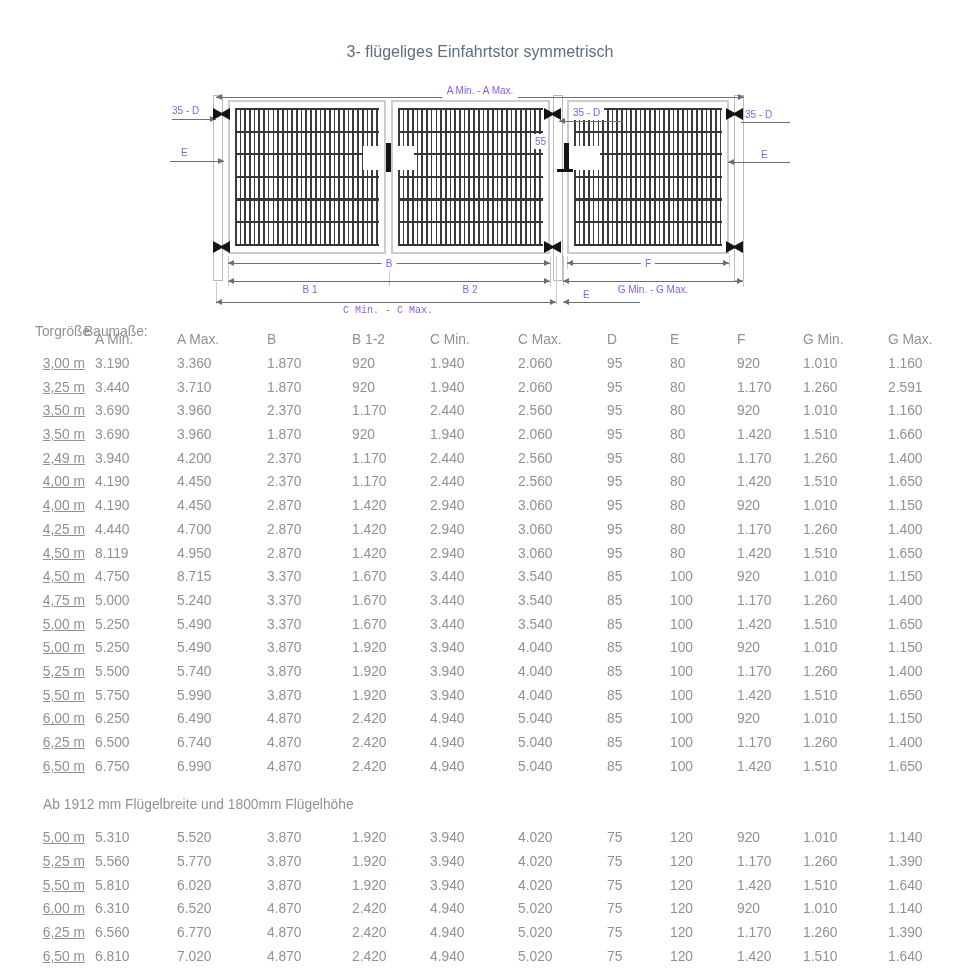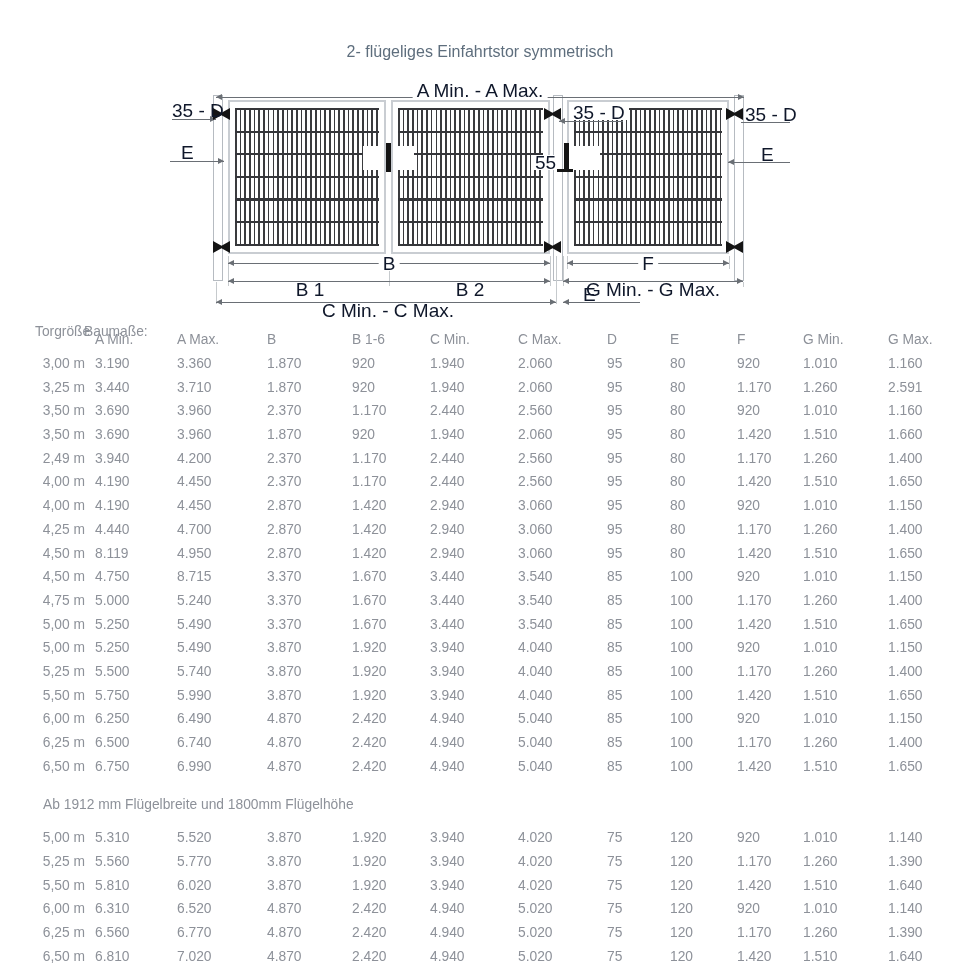--- a/index.html
+++ b/index.html
@@ -20,41 +20,41 @@
   .lockbox{position:absolute;background:#fff;z-index:2;}
   .rod{position:absolute;background:#141414;z-index:3;}
   .hinge{position:absolute;width:17px;height:12px;background:#141414;z-index:4;
          clip-path:polygon(0 0,50% 40%,100% 0,100% 100%,50% 60%,0 100%);}
   .dim{position:absolute;height:0;border-top:1px solid #6a6f75;z-index:2;}
   .dim.ab::before,.dim.al::before{content:"";position:absolute;left:0;top:-4px;width:0;height:0;
          border-top:3.5px solid transparent;border-bottom:3.5px solid transparent;border-right:6.5px solid #6a6f75;}
   .dim.ab::after,.dim.ar::after{content:"";position:absolute;right:0;top:-4px;width:0;height:0;
          border-top:3.5px solid transparent;border-bottom:3.5px solid transparent;border-left:6.5px solid #6a6f75;}
   .ext{position:absolute;width:1px;background:#c6cacd;z-index:1;}
-  .dlabel{position:absolute;font-size:19px;line-height:15px;color:#0f172a;white-space:nowrap;z-index:5;}
+  .dlabel{position:absolute;font-size:10px;line-height:15px;color:#8b5cf6;white-space:nowrap;z-index:5;}
   .dlabel.bg{background:#fff;padding:0 4px;}
   .center{transform:translateX(-50%);}
 
   
   #table-area{position:absolute;left:35px;top:328px;width:925px;}
   .trow{display:grid;grid-template-columns:50px 92px 90px 85px 78px 88px 89px 63px 67px 66px 85px 72px;
         height:23.7px;align-items:center;}
   .tcell{font-size:13.8px;color:#8d9199;white-space:nowrap;}
-  .tcell.c0{text-align:right;}
+  .tcell.c0{text-align:right;text-decoration:underline;}
   .tcell.c1{padding-left:10px;box-sizing:border-box;}
   .group-header{position:absolute;font-size:13.8px;color:#8d9199;white-space:nowrap;}
   #table-note{position:absolute;left:43px;top:797px;font-size:13.8px;color:#8d9199;white-space:nowrap;}
   #tbody2{position:absolute;left:35px;top:826px;width:925px;}
 </style>
 </head>
 <body>
 
 <div id="page">
 
-  <div class="title-line" style="top:42px;">2- flügeliges Einfahrtstor symmetrisch</div>
+  <div class="title-line" style="top:42px;">3- flügeliges Einfahrtstor symmetrisch</div>
 
   <div>
 
     <div class="dim ab" style="left:216px;top:97px;width:528px;"></div>
     <div class="dlabel bg center" style="left:480px;top:83px;">A Min. - A Max.</div>
 
     <div class="post" style="left:213px;"></div>
     <div class="post" style="left:553px;"></div>
     <div class="post" style="left:734px;"></div>
 
@@ -87,21 +87,21 @@
     <div class="dlabel bg" style="left:569px;top:105px;">35 - D</div>
     <div class="dim al" style="left:559px;top:121px;width:64px;"></div>
     <div class="dlabel" style="left:745px;top:107px;">35 - D</div>
     <div class="dim" style="left:741px;top:122px;width:49px;"></div>
 
     <div class="dlabel" style="left:181px;top:145px;">E</div>
     <div class="dim ar" style="left:170px;top:161px;width:54px;"></div>
     <div class="dlabel" style="left:761px;top:147px;">E</div>
     <div class="dim al" style="left:728px;top:162px;width:62px;"></div>
 
-    <div class="dlabel bg" style="left:534px;top:155px;padding:0 1px;">55</div>
+    <div class="dlabel bg" style="left:534px;top:134px;padding:0 1px;">55</div>
 
     <div class="ext" style="left:216px;top:282px;height:22px;"></div>
     <div class="ext" style="left:228px;top:256px;height:30px;"></div>
     <div class="ext" style="left:389px;top:256px;height:30px;"></div>
     <div class="ext" style="left:550px;top:256px;height:30px;"></div>
     <div class="ext" style="left:556px;top:256px;height:48px;"></div>
     <div class="ext" style="left:563px;top:256px;height:30px;"></div>
     <div class="ext" style="left:567px;top:256px;height:13px;"></div>
     <div class="ext" style="left:729px;top:256px;height:13px;"></div>
     <div class="ext" style="left:743px;top:282px;height:5px;"></div>
@@ -111,36 +111,36 @@
     <div class="dim ab" style="left:567px;top:263px;width:162px;"></div>
     <div class="dlabel bg center" style="left:648px;top:256px;">F</div>
 
     <div class="dim ab" style="left:228px;top:281px;width:322px;"></div>
     <div class="dlabel center" style="left:310px;top:282px;">B 1</div>
     <div class="dlabel center" style="left:470px;top:282px;">B 2</div>
     <div class="dim ab" style="left:563px;top:281px;width:180px;"></div>
     <div class="dlabel bg center" style="left:653px;top:282px;">G Min. - G Max.</div>
 
     <div class="dim ab" style="left:216px;top:302px;width:340px;"></div>
-    <div class="dlabel bg center" style="left:388px;top:303px;">C Min. - C Max.</div>
+    <div class="dlabel bg center" style="left:388px;top:303px;font-family:Liberation Mono, monospace;">C Min. - C Max.</div>
     <div class="dim al" style="left:563px;top:302px;width:77px;"></div>
     <div class="dlabel" style="left:583px;top:287px;">E</div>
   </div>
 
   <div class="group-header" style="left:35px;top:324px;text-align:right;">Torgröße</div>
   <div class="group-header" style="left:84px;top:324px;">Baumaße:</div>
 
   <div id="table-area">
     <div id="thead-row">
         <div class="trow">
           <div class="tcell c0"></div>
           <div class="tcell c1">A Min.</div>
           <div class="tcell c2">A Max.</div>
           <div class="tcell c3">B</div>
-          <div class="tcell c4">B 1-6</div>
+          <div class="tcell c4">B 1-2</div>
           <div class="tcell c5">C Min.</div>
           <div class="tcell c6">C Max.</div>
           <div class="tcell c7">D</div>
           <div class="tcell c8">E</div>
           <div class="tcell c9">F</div>
           <div class="tcell c10">G Min.</div>
           <div class="tcell c11">G Max.</div>
         </div>
       </div>
     <div id="tbody1">

